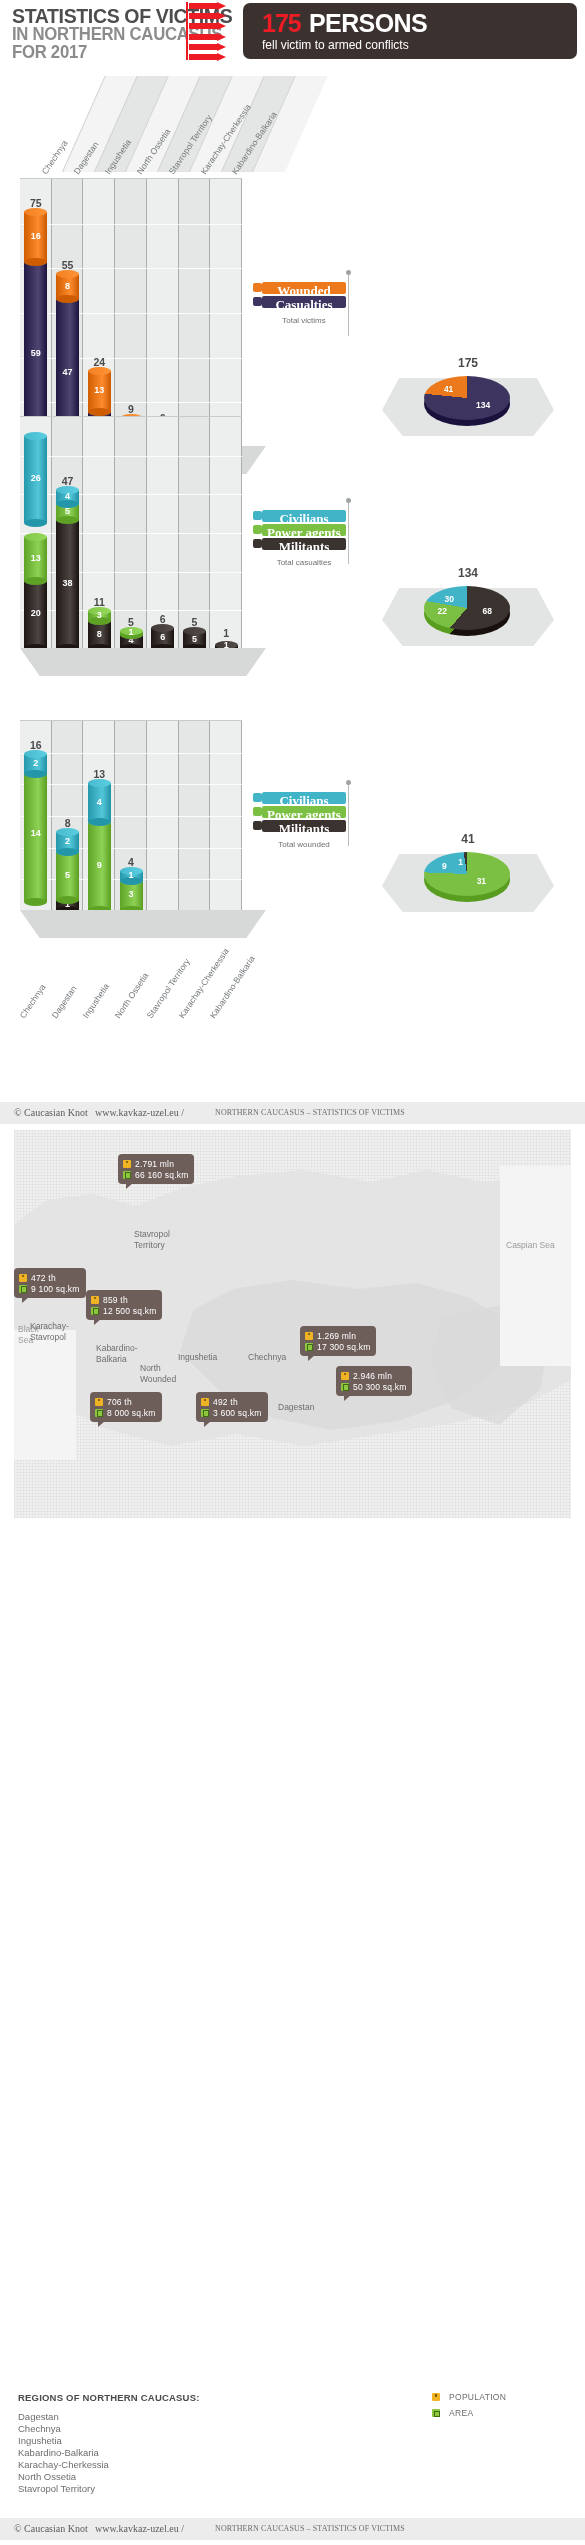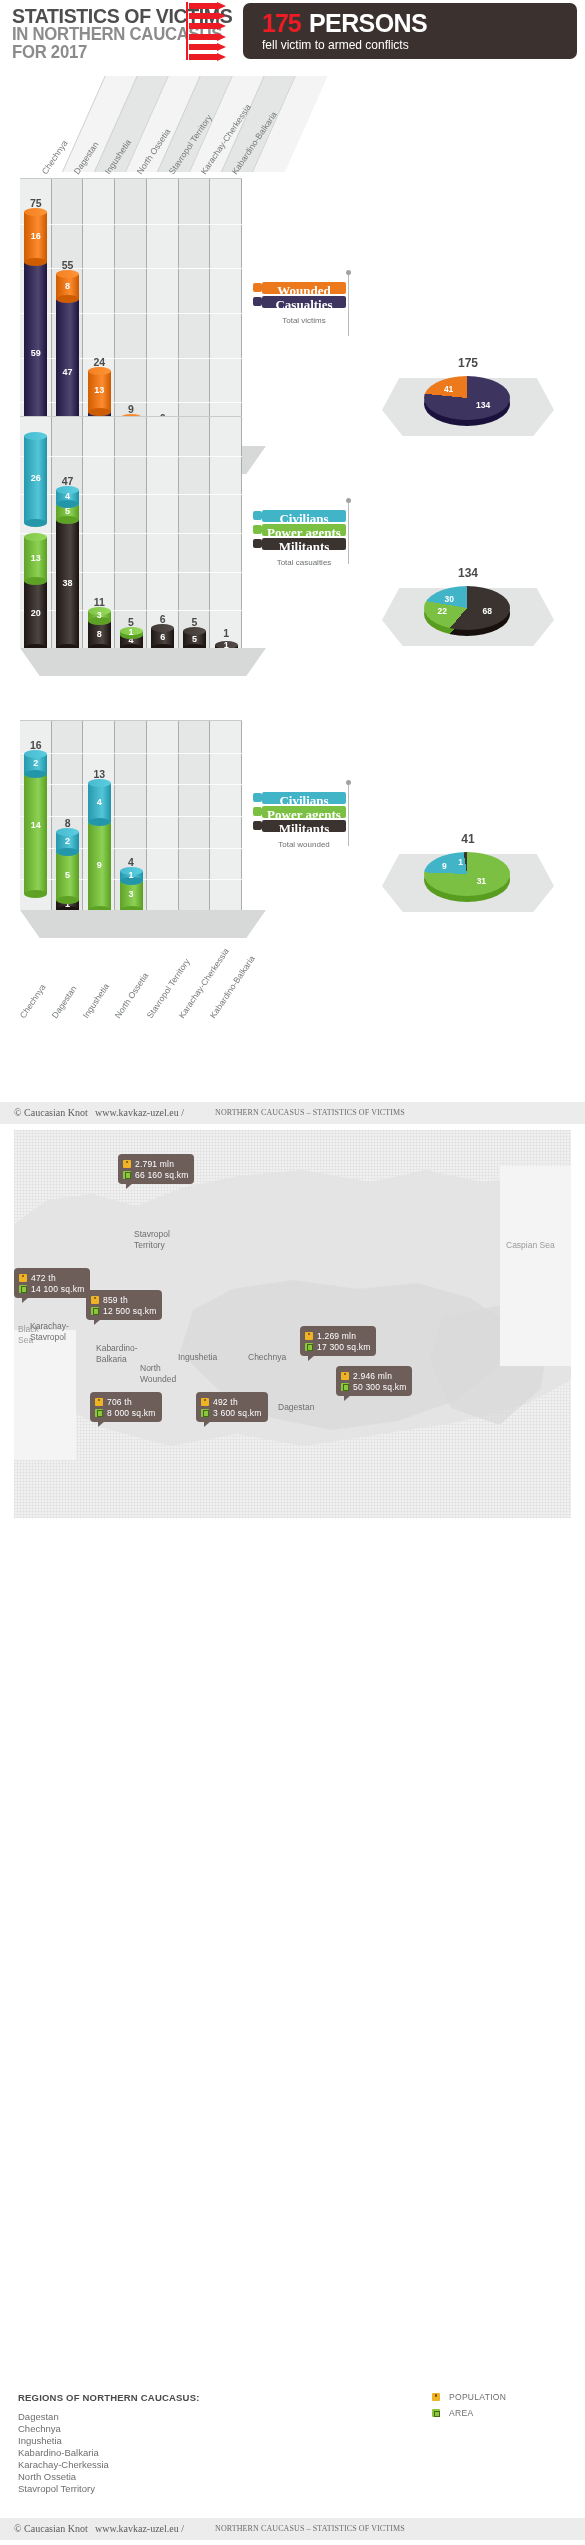--- a/index.html
+++ b/index.html
@@ -461,21 +461,21 @@
           <div class="col" style="left: 126.857px; width: 31.7143px;"></div>
           <div class="col alt" style="left: 158.571px; width: 31.7143px;"></div>
           <div class="col" style="left: 190.286px; width: 31.7143px;"></div>
           <div class="gline" style="top: 31.6667px;"></div>
           <div class="gline" style="top: 63.3333px;"></div>
           <div class="gline" style="top: 95px;"></div>
           <div class="gline" style="top: 126.667px;"></div>
           <div class="gline" style="top: 158.333px;"></div>
           <div class="bar3d" style="left: 4.35714px; bottom: 0px; width: 23px; height: 156px;">
             <div class="bartot" style="bottom: 159px; left: 0px;">16</div>
-            <div class="cyl" style="bottom: 16px; height: 136.5px;">
+            <div class="cyl" style="bottom: 8px; height: 136.5px;">
               <div class="body" style="background: linear-gradient(90deg, rgb(96, 164, 39) 0%, rgb(124, 192, 67) 38%, rgb(142, 210, 85) 62%, rgb(90, 158, 33) 100%);"></div>
               <div class="bot" style="background: rgb(94, 162, 37);"></div>
               <div class="top" style="background: linear-gradient(90deg, rgb(130, 198, 73), rgb(150, 218, 93));"></div>
               <div class="barval" style="top: 62.25px;">14</div>
             </div>
             <div class="cyl" style="bottom: 136.5px; height: 19.5px;">
               <div class="body" style="background: linear-gradient(90deg, rgb(38, 152, 172) 0%, rgb(66, 180, 200) 38%, rgb(84, 198, 218) 62%, rgb(32, 146, 166) 100%);"></div>
               <div class="bot" style="background: rgb(36, 150, 170);"></div>
               <div class="top" style="background: linear-gradient(90deg, rgb(72, 186, 206), rgb(92, 206, 226));"></div>
               <div class="barval" style="top: 3.75px;">2</div>
@@ -617,21 +617,21 @@
         </div>
     </div>
 
     <div class="callout" style="left:14px; top:138px;">
       <div class="cline">
           <span class="cico pop"></span>
         <span class="ctext">472 th</span>
         </div>
       <div class="cline">
           <span class="cico area"></span>
-        <span class="ctext">14 100 sq.km</span>
+        <span class="ctext">9 100 sq.km</span>
         </div>
     </div>
 
     <div class="callout" style="left:86px; top:160px;">
       <div class="cline">
           <span class="cico pop"></span>
         <span class="ctext">859 th</span>
         </div>
       <div class="cline">
           <span class="cico area"></span>

